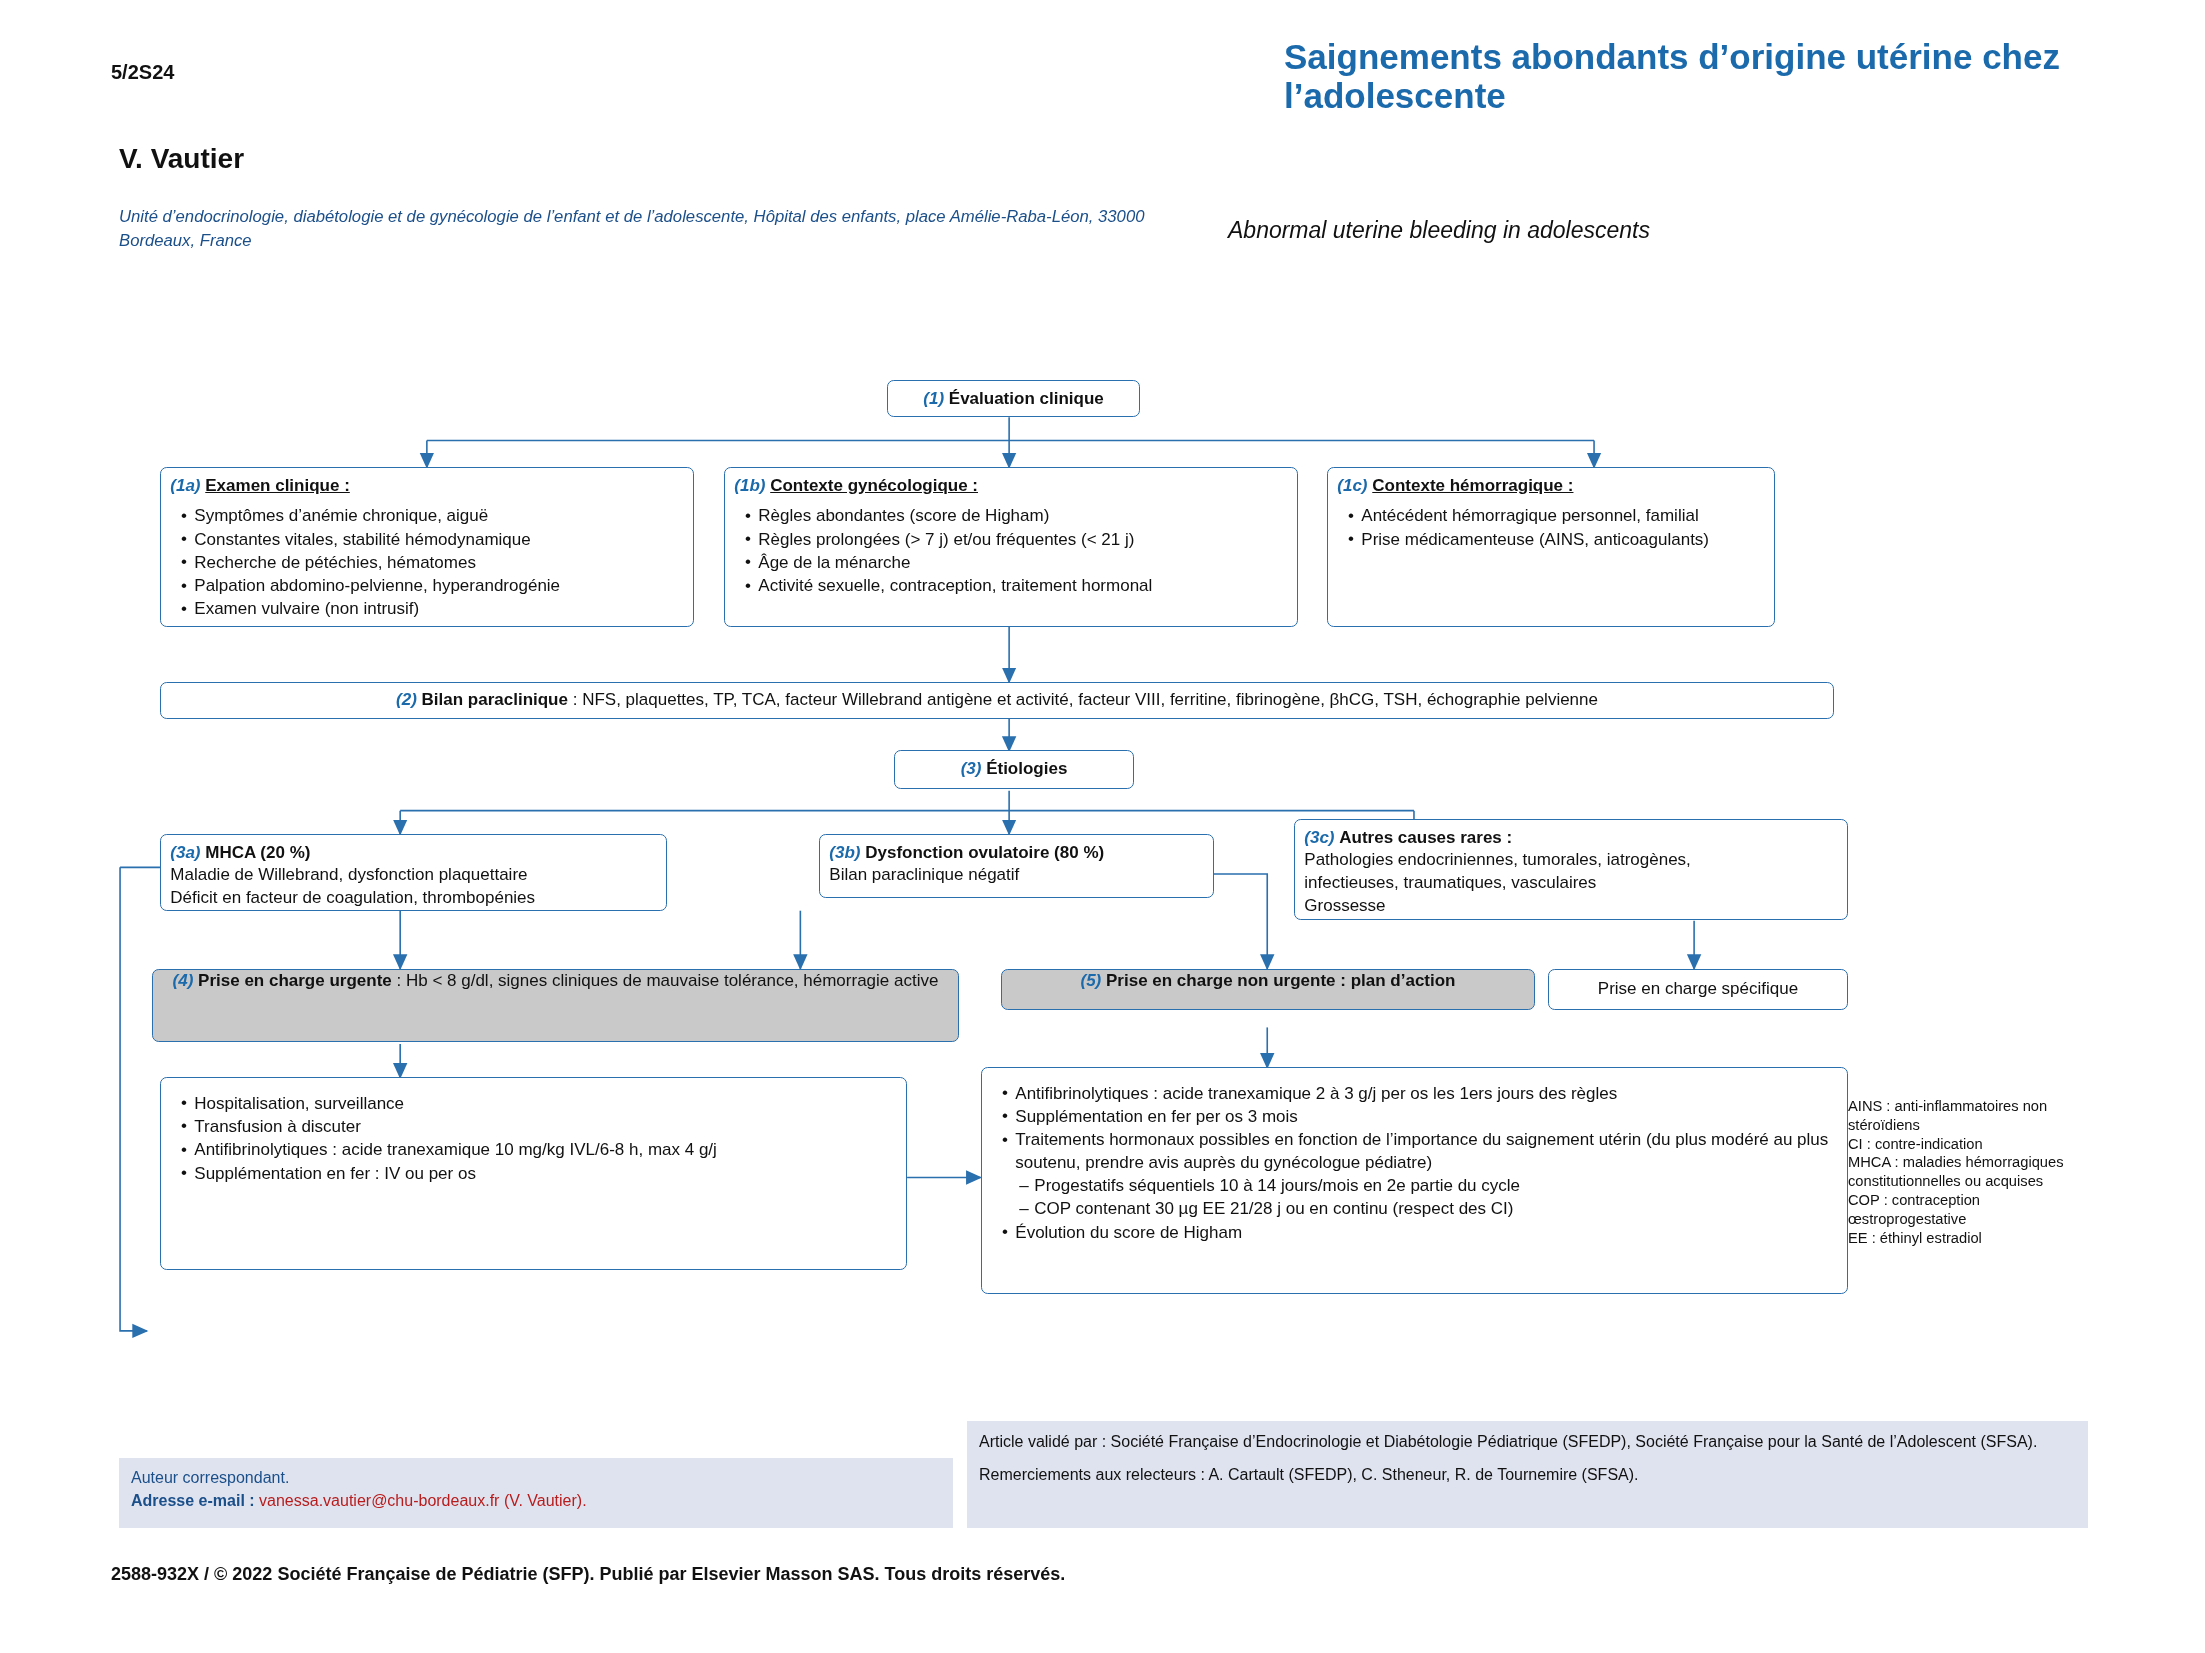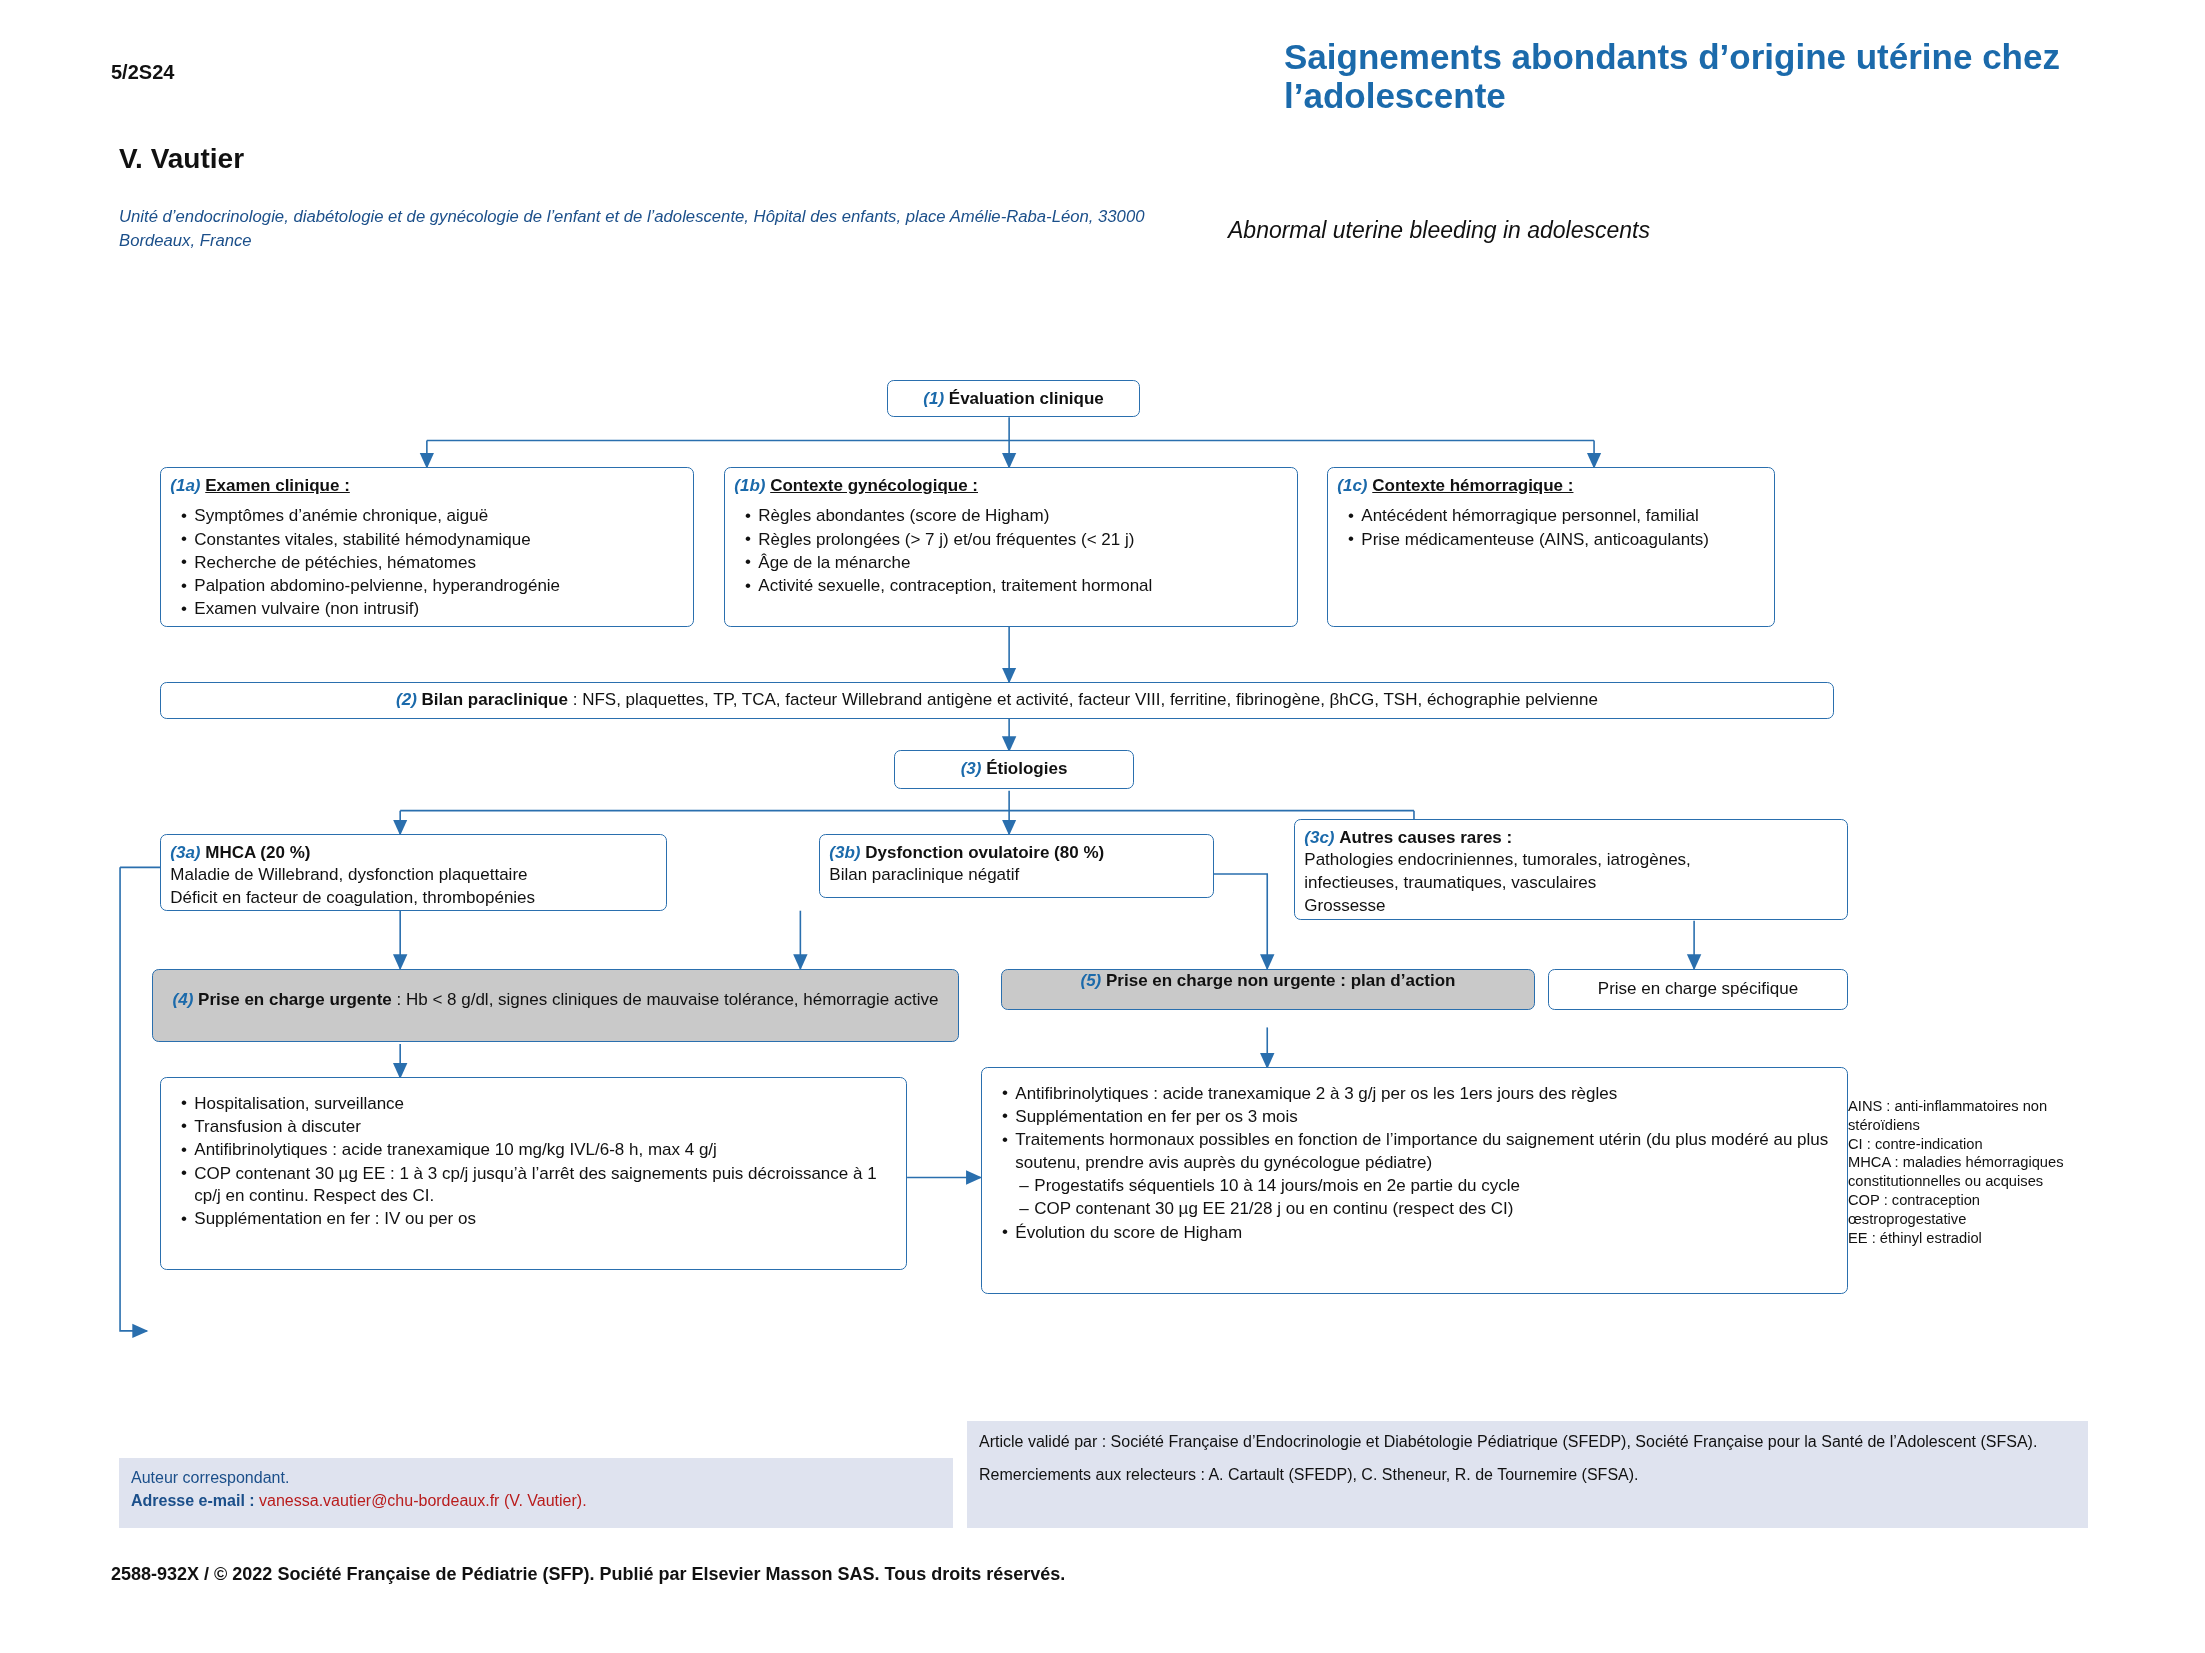--- a/index.html
+++ b/index.html
@@ -167,21 +167,21 @@
   <div class="box" style="left:1294px;top:819px;width:554px;height:101px;">
     <div class="inner">
       <div><span class="tag">(3c)</span> <span class="b">Autres causes rares :</span></div>
       <div>Pathologies endocriniennes, tumorales, iatrogènes,</div>
       <div>infectieuses, traumatiques, vasculaires</div>
       <div>Grossesse</div>
     </div>
   </div>
 
   <div class="box grayfill" style="left:152px;top:969px;width:807px;height:73px;">
-    <div class="inner center" style="padding-top:19px;">
+    <div class="inner center" style="padding-top:0;">
       <span class="tag">(4)</span>
       <span class="b">Prise en charge urgente</span><span> : Hb &lt; 8 g/dl, signes cliniques de mauvaise tolérance, hémorragie active</span>
     </div>
   </div>
 
   <div class="box grayfill" style="left:1001px;top:969px;width:534px;height:41px;">
     <div class="inner center" style="padding-top:0;">
       <span class="tag">(5)</span>
       <span class="b">Prise en charge non urgente : plan d’action</span>
     </div>
@@ -192,21 +192,20 @@
       <span>Prise en charge spécifique</span>
     </div>
   </div>
 
   <div class="box" style="left:160px;top:1077px;width:747px;height:193px;">
     <div class="inner">
       <ul class="bl">
         <li>Hospitalisation, surveillance</li>
         <li>Transfusion à discuter</li>
         <li>Antifibrinolytiques : acide tranexamique 10 mg/kg IVL/6-8 h, max 4 g/j</li>
-        <li>COP contenant 30 µg EE : 1 à 3 cp/j jusqu’à l’arrêt des saignements puis décroissance à 1 cp/j en continu. Respect des CI.</li>
         <li>Supplémentation en fer : IV ou per os</li>
       </ul>
     </div>
   </div>
 
   <div class="box" style="left:981px;top:1067px;width:867px;height:227px;">
     <div class="inner">
       <ul class="bl">
         <li>Antifibrinolytiques : acide tranexamique 2 à 3 g/j per os les 1ers jours des règles</li>
         <li>Supplémentation en fer per os 3 mois</li>

